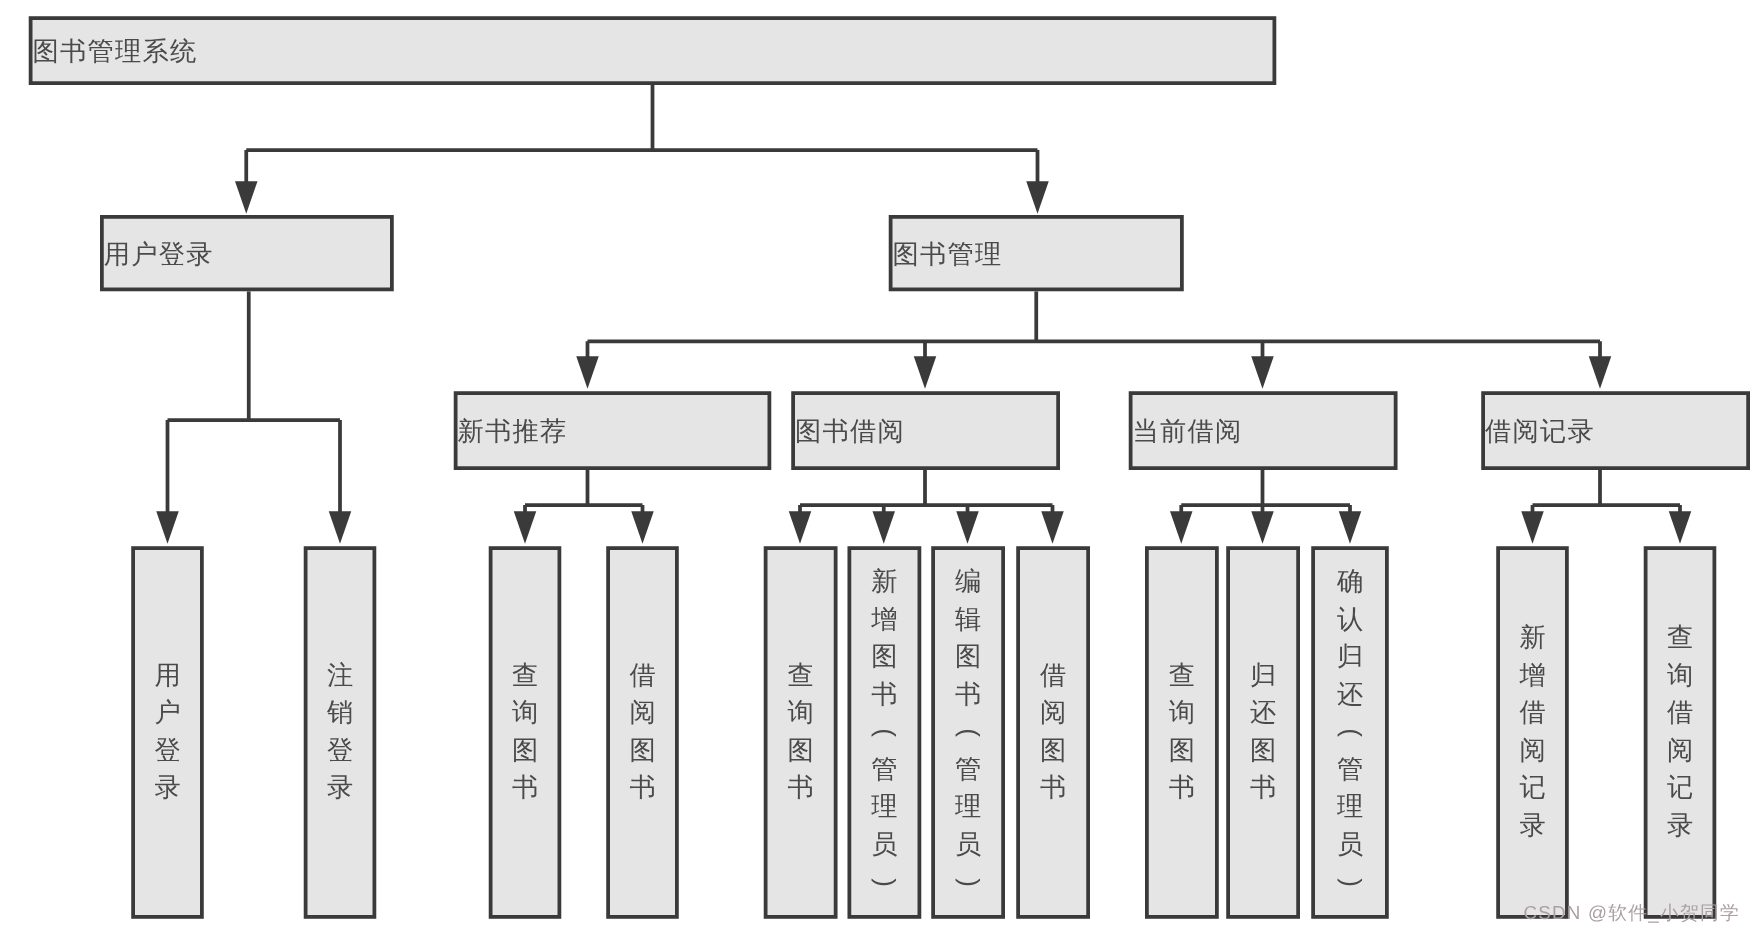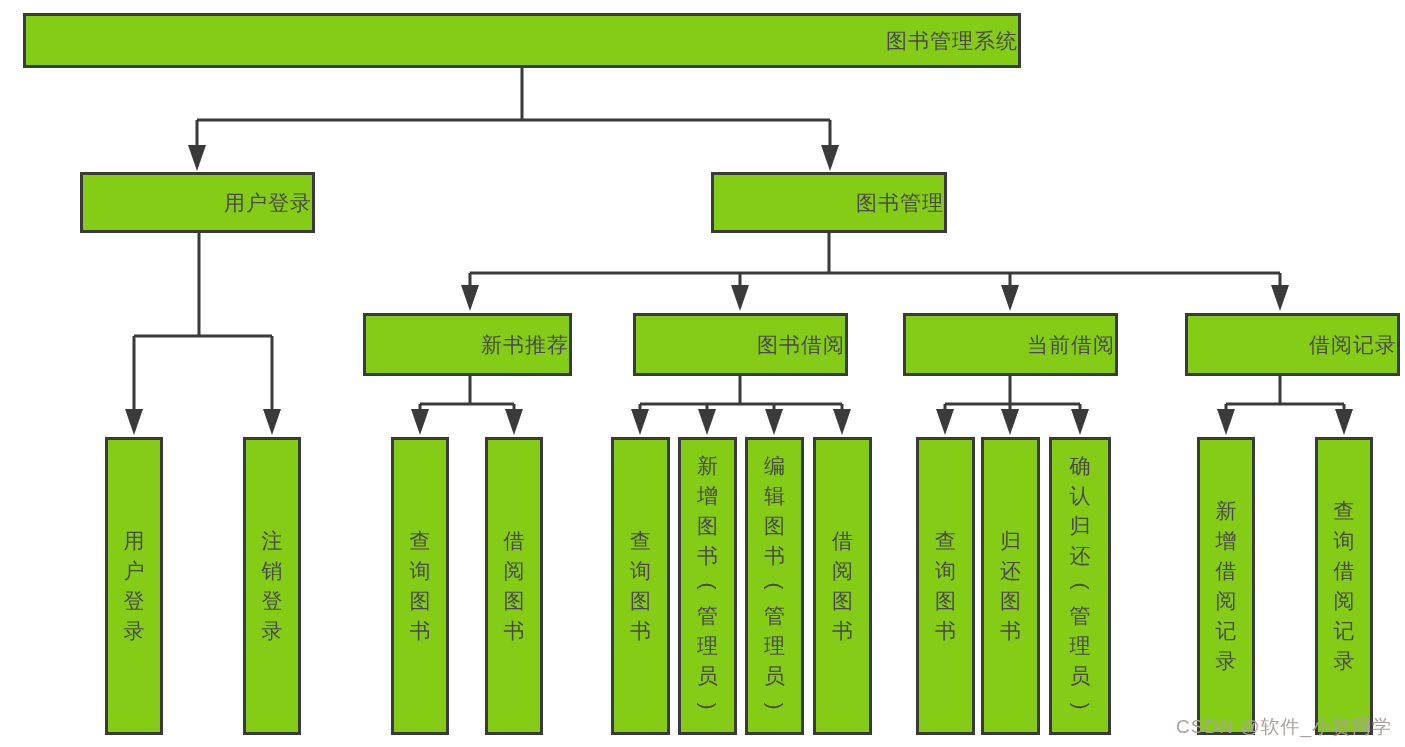--- a/index.html
+++ b/index.html
@@ -8,22 +8,22 @@
     width:1405px;height:747px;
     background:#ffffff;
     font-family:"Liberation Sans","DejaVu Sans",sans-serif;
     overflow:hidden;
   }
   #wires{position:absolute;left:0;top:0;width:1405px;height:747px;}
   .node{
     position:absolute;
     box-sizing:border-box;
     border:3px solid #3a3a3a;
-    background:#84cc16;
-    display:flex;align-items:center;justify-content:flex-end;
+    background:#e5e5e5;
+    display:flex;align-items:center;justify-content:flex-start;
     color:#4a4a4a;
   }
   .hlabel{
     font-size:21px;
     letter-spacing:1px;
     white-space:nowrap;
   }
   .vtext{
     display:flex;flex-direction:column;
     align-items:center;justify-content:center;
@@ -35,21 +35,21 @@
     font-size:21px;
     line-height:30px;
     text-align:center;
   }
   .vtext span.rot{
     transform:rotate(90deg);
   }
   #watermark{
     position:absolute;
     right:13px;bottom:7px;
-    font-size:19px;
+    font-size:15px;
     color:#aba0a0;
     letter-spacing:1px;
     white-space:nowrap;
   }
 </style>
 </head>
 <body>
 
 <div id="canvas">
 
@@ -100,21 +100,21 @@
     <span class="hlabel">图书管理系统</span>
   </div>
 
   <div class="node" style="left:711px;top:172px;width:236px;height:61px">
     <span class="hlabel">图书管理</span>
   </div>
   <div class="node" style="left:80px;top:172px;width:235px;height:61px">
     <span class="hlabel">用户登录</span>
   </div>
 
-  <div class="node" style="left:363px;top:313px;width:209px;height:63px">
+  <div class="node" style="left:363px;top:313px;width:254px;height:63px">
     <span class="hlabel">新书推荐</span>
   </div>
   <div class="node" style="left:633px;top:313px;width:215px;height:63px">
     <span class="hlabel">图书借阅</span>
   </div>
   <div class="node" style="left:903px;top:313px;width:215px;height:63px">
     <span class="hlabel">当前借阅</span>
   </div>
   <div class="node" style="left:1185px;top:313px;width:215px;height:63px">
     <span class="hlabel">借阅记录</span>

